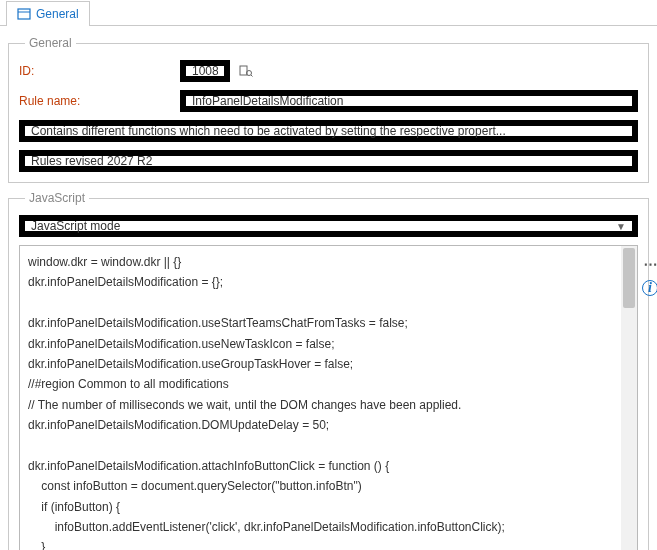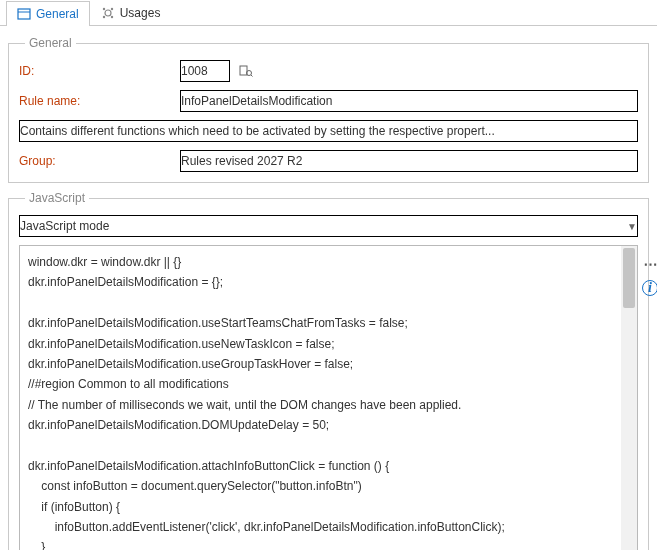--- a/index.html
+++ b/index.html
@@ -53,24 +53,24 @@
   align-items: center;
   margin-bottom: 8px;
   gap: 6px;
 }
 .row:last-child { margin-bottom: 0; }
 .label {
   width: 155px;
   color: #c2410c;
 }
 .input, .select {
-  border: 1px solid #000000;
+  border: 6px solid #000000;
   background: #fff;
   height: 22px;
-  padding: 2px 0;
+  padding: 2px 6px;
   font-family: inherit;
   font-size: 12px;
   color: #333;
 }
 .input.small { width: 50px; }
 .input.stretch { flex: 1; }
 .select {
   flex: 1;
   display: flex;
   align-items: center;
@@ -161,32 +161,20 @@
 <div class="tabs">
   <div class="tab active">
     <span class="tab-icon">
       <svg width="14" height="14" viewBox="0 0 14 14">
           <rect x="1" y="2" width="12" height="10" fill="none" stroke="#1a73c7" stroke-width="1.2"></rect>
           <line x1="1" y1="5" x2="13" y2="5" stroke="#1a73c7" stroke-width="1"></line>
         </svg>
     </span>
     <span>General</span>
   </div>
-  <div class="tab">
-    <span class="tab-icon">
-      <svg width="14" height="14" viewBox="0 0 14 14">
-          <circle cx="7" cy="7" r="3" fill="none" stroke="#888" stroke-width="1.2"></circle>
-          <circle cx="3" cy="3" r="1.2" fill="#888"></circle>
-          <circle cx="11" cy="3" r="1.2" fill="#888"></circle>
-          <circle cx="3" cy="11" r="1.2" fill="#888"></circle>
-          <circle cx="11" cy="11" r="1.2" fill="#888"></circle>
-        </svg>
-    </span>
-    <span>Usages</span>
-  </div>
 </div>
 
 <fieldset class="group">
   <legend>General</legend>
 
   <div class="row">
     <div class="label">ID:</div>
     <input class="input small" value="1008" style="">
     <span class="iconbtn">
       <svg width="14" height="14" viewBox="0 0 14 14">
@@ -205,21 +193,20 @@
 
   <div class="row">
     <div class="select">
       <span class="value">Contains different functions which need to be activated by setting the respective propert...</span>
 
     </div>
 
   </div>
 
   <div class="row">
-    <div class="label">Group:</div>
     <div class="select">
       <span class="value">Rules revised 2027 R2</span>
 
     </div>
   </div>
 </fieldset>
 
 <div class="def-container">
   <fieldset class="group" style="margin-top:4px;">
     <legend>JavaScript</legend>

